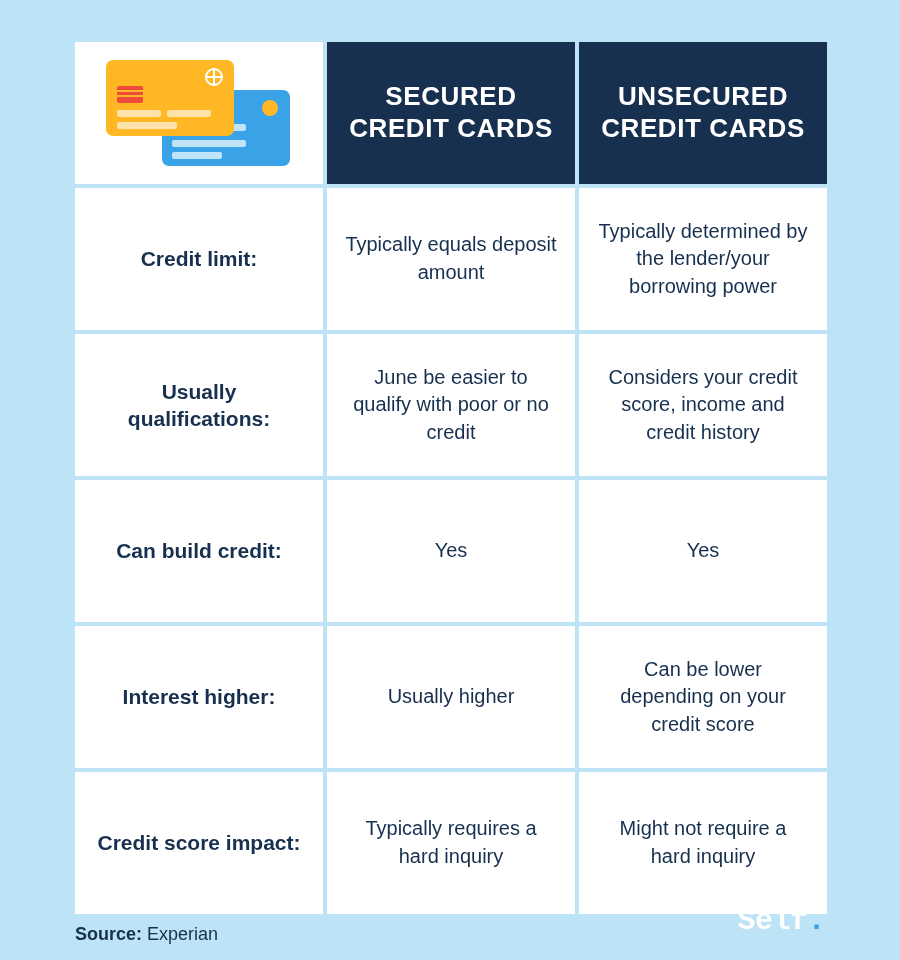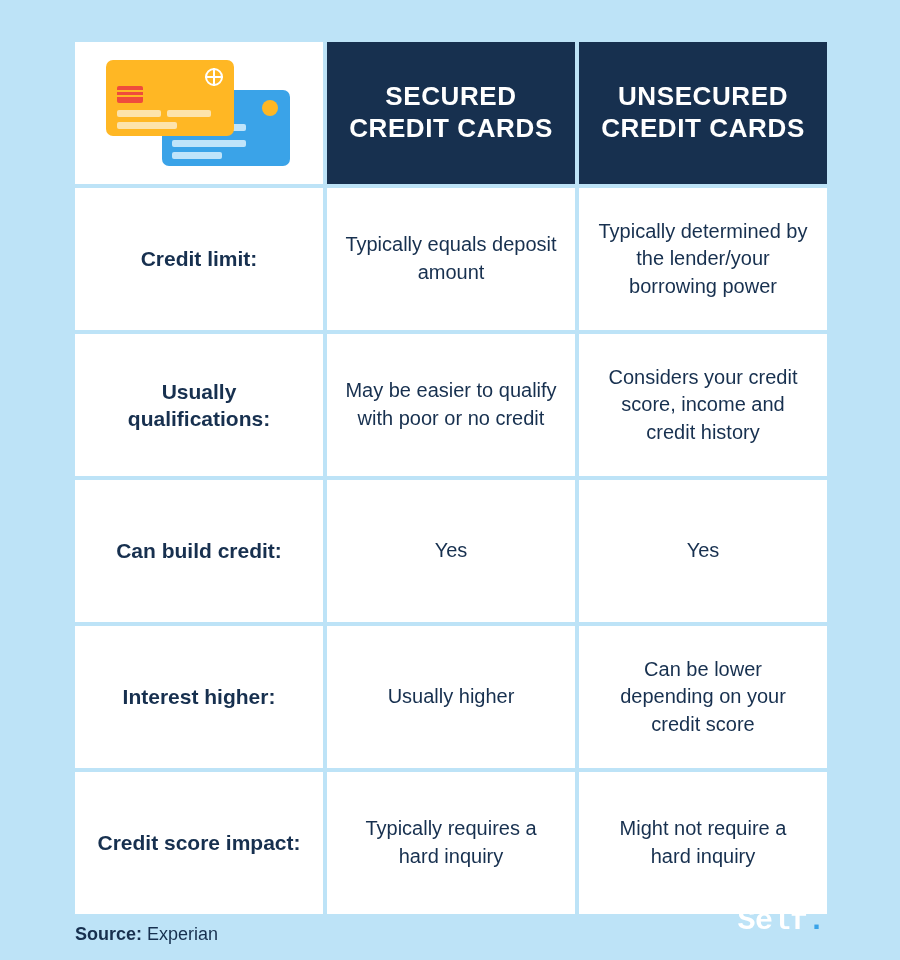--- a/index.html
+++ b/index.html
@@ -241,21 +241,21 @@
         <div>UNSECURED</div>
         <div>CREDIT CARDS</div>
       </div>
     </div>
 
     <div class="cell body-cell row-label">Credit limit:</div>
     <div class="cell body-cell row-value">Typically equals deposit amount</div>
     <div class="cell body-cell row-value">Typically determined by the lender/your borrowing power</div>
 
     <div class="cell body-cell row-label">Usually qualifications:</div>
-    <div class="cell body-cell row-value">May be easier to qualify with poor or no credit</div>
+    <div class="cell body-cell row-value">June be easier to qualify with poor or no credit</div>
     <div class="cell body-cell row-value">Considers your credit score, income and credit history</div>
 
     <div class="cell body-cell row-label">Can build credit:</div>
     <div class="cell body-cell row-value">Yes</div>
     <div class="cell body-cell row-value">Yes</div>
 
     <div class="cell body-cell row-label">Interest higher:</div>
     <div class="cell body-cell row-value">Usually higher</div>
     <div class="cell body-cell row-value">Can be lower depending on your credit score</div>
 

